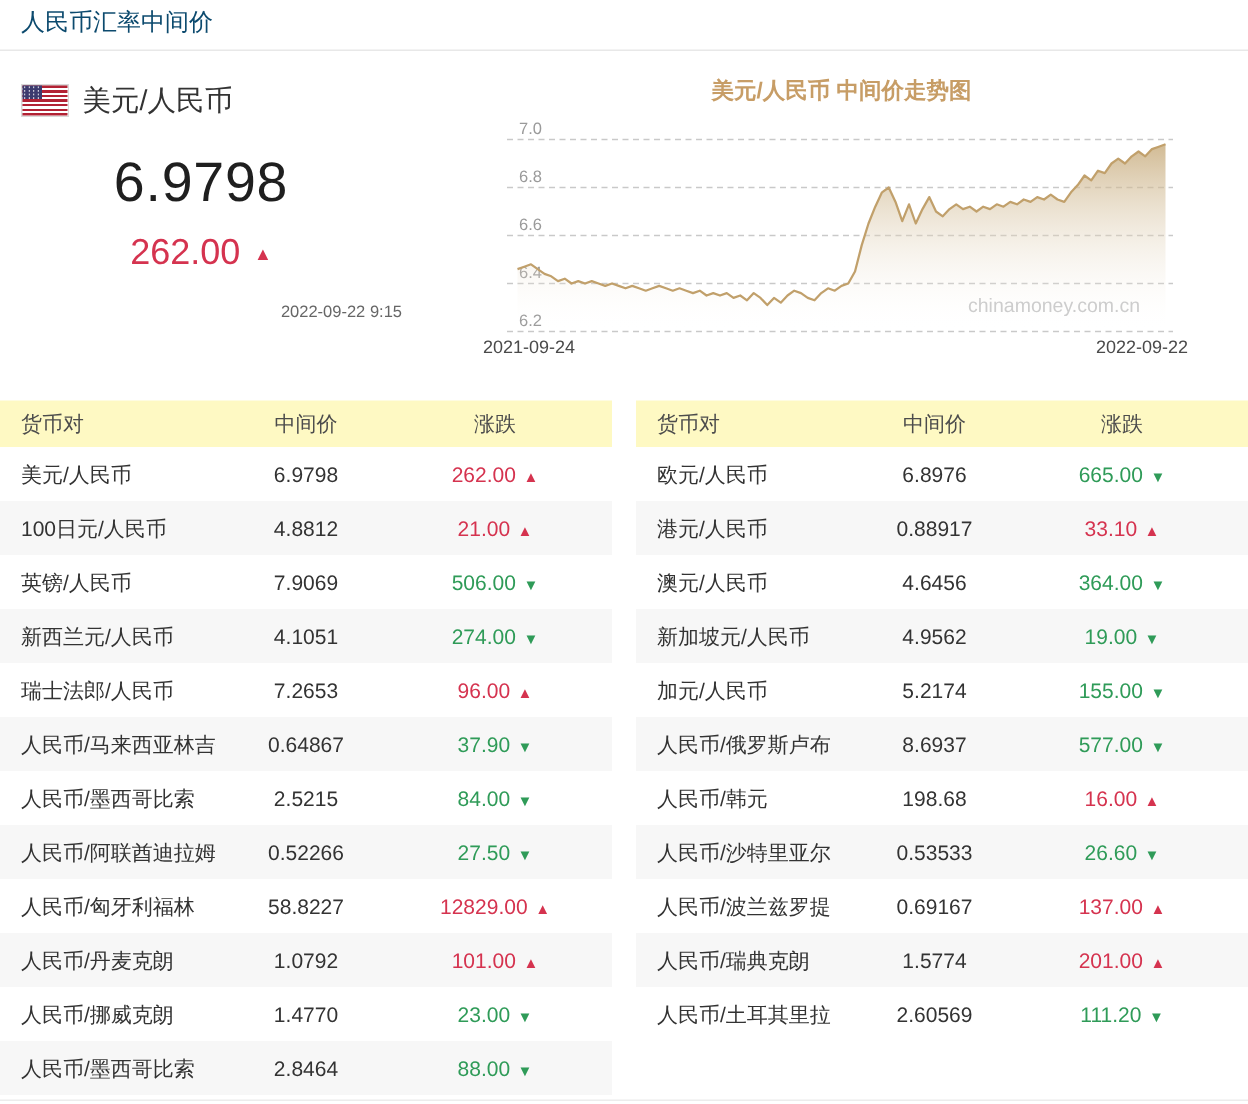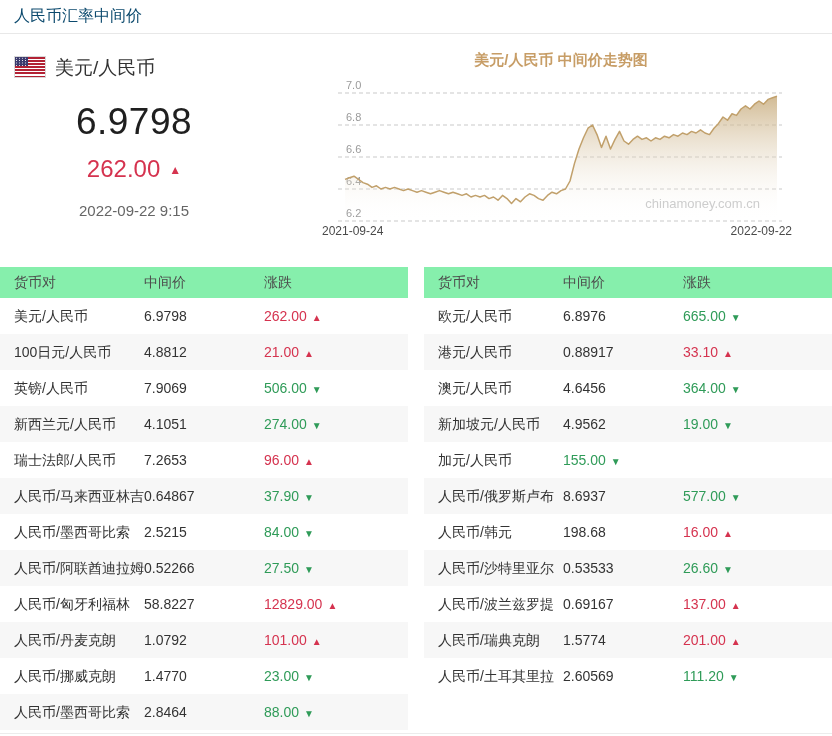--- a/index.html
+++ b/index.html
@@ -16,43 +16,43 @@
         background:repeating-linear-gradient(180deg,#b22234 0 1.6px,#fff 1.6px 3.1px);
         box-shadow:0 0 0 1px #d9d9d9}
   .flag .canton{position:absolute;left:0;top:0;width:13px;height:8.5px;background:#3c3b6e;
         background-image:radial-gradient(circle,#fff 22%,transparent 26%);background-size:3px 2.4px}
   .pair-name{position:absolute;left:55px;top:57px;font-size:19px;line-height:21px;color:#333}
   .price{position:absolute;left:0;top:101px;width:268px;text-align:center;
          font-size:37px;letter-spacing:.5px;color:#1f1f1f}
   .change{position:absolute;left:0;top:155px;width:268px;text-align:center;font-size:24px}
   .change.up{color:#d5334f}
   .change .arr{font-size:12px;margin-left:9px;vertical-align:3px}
-  .timestamp{position:absolute;left:0;top:202px;width:268px;text-align:center;font-size:15px;color:#666}
+  .timestamp{position:absolute;left:0;top:202px;width:268px;text-align:right;font-size:11px;color:#666}
 
   
   svg.trend{position:absolute;left:320px;top:42px}
   .c-title{font-size:15px;font-weight:600;fill:#c79d66}
   .yl{font-size:11px;fill:#9a9a9a}
   .xl{font-size:12px;fill:#4a4a4a}
   .wm{font-size:13px;fill:#cdcdcd}
   .gridline{stroke:#c9c9c9;stroke-width:1;stroke-dasharray:4 3}
   .trend-line{fill:none;stroke:#c1a06b;stroke-width:1.5;stroke-linejoin:round}
 
   
   .tables{position:absolute;left:0;top:267px;width:832px}
   .fx-table{position:absolute;top:0;width:408px}
   #table-0{left:0}
   #table-1{left:424px}
   .fx-head{display:grid;grid-template-columns:1fr 120px 132px;height:31px;line-height:31px;
-           padding:0 12px 0 14px;background:#86efac;color:#4c4c4c;font-size:14px}
+           padding:0 12px 0 14px;background:#fef9c3;color:#4c4c4c;font-size:14px}
   .frow{display:grid;grid-template-columns:1fr 120px 132px;height:36px;line-height:36px;
         padding:0 12px 0 14px;background:#fff;font-size:14px;cursor:pointer}
   .frow.alt{background:#f7f7f7}
   .t-right .fx-head,.t-right .frow{padding-right:19px;grid-template-columns:1fr 120px 130px}
-  .cell-mid,.cell-chg{text-align:left}
+  .cell-mid,.cell-chg{text-align:center}
   .cell-pair{overflow:hidden;white-space:nowrap}
   .cell-chg.up{color:#d5334f}
   .cell-chg.down{color:#2f9b58}
   .cell-chg .arrow{font-size:10px;margin-left:5px}
 </style>
 </head>
 <body>
 
 <div class="page-title">人民币汇率中间价</div>
 <div class="hr-top"></div>
@@ -183,20 +183,21 @@
         <span class="cell-mid">4.6456</span>
         <span class="cell-chg down"><span>364.00</span><span class="arrow">▼</span></span>
       </div>
       <div class="frow alt">
         <span class="cell-pair">新加坡元/人民币</span>
         <span class="cell-mid">4.9562</span>
         <span class="cell-chg down"><span>19.00</span><span class="arrow">▼</span></span>
       </div>
       <div class="frow">
         <span class="cell-pair">加元/人民币</span>
+        <span class="cell-mid">5.2174</span>
         <span class="cell-chg down"><span>155.00</span><span class="arrow">▼</span></span>
       </div>
       <div class="frow alt">
         <span class="cell-pair">人民币/俄罗斯卢布</span>
         <span class="cell-mid">8.6937</span>
         <span class="cell-chg down"><span>577.00</span><span class="arrow">▼</span></span>
       </div>
       <div class="frow">
         <span class="cell-pair">人民币/韩元</span>
         <span class="cell-mid">198.68</span>

